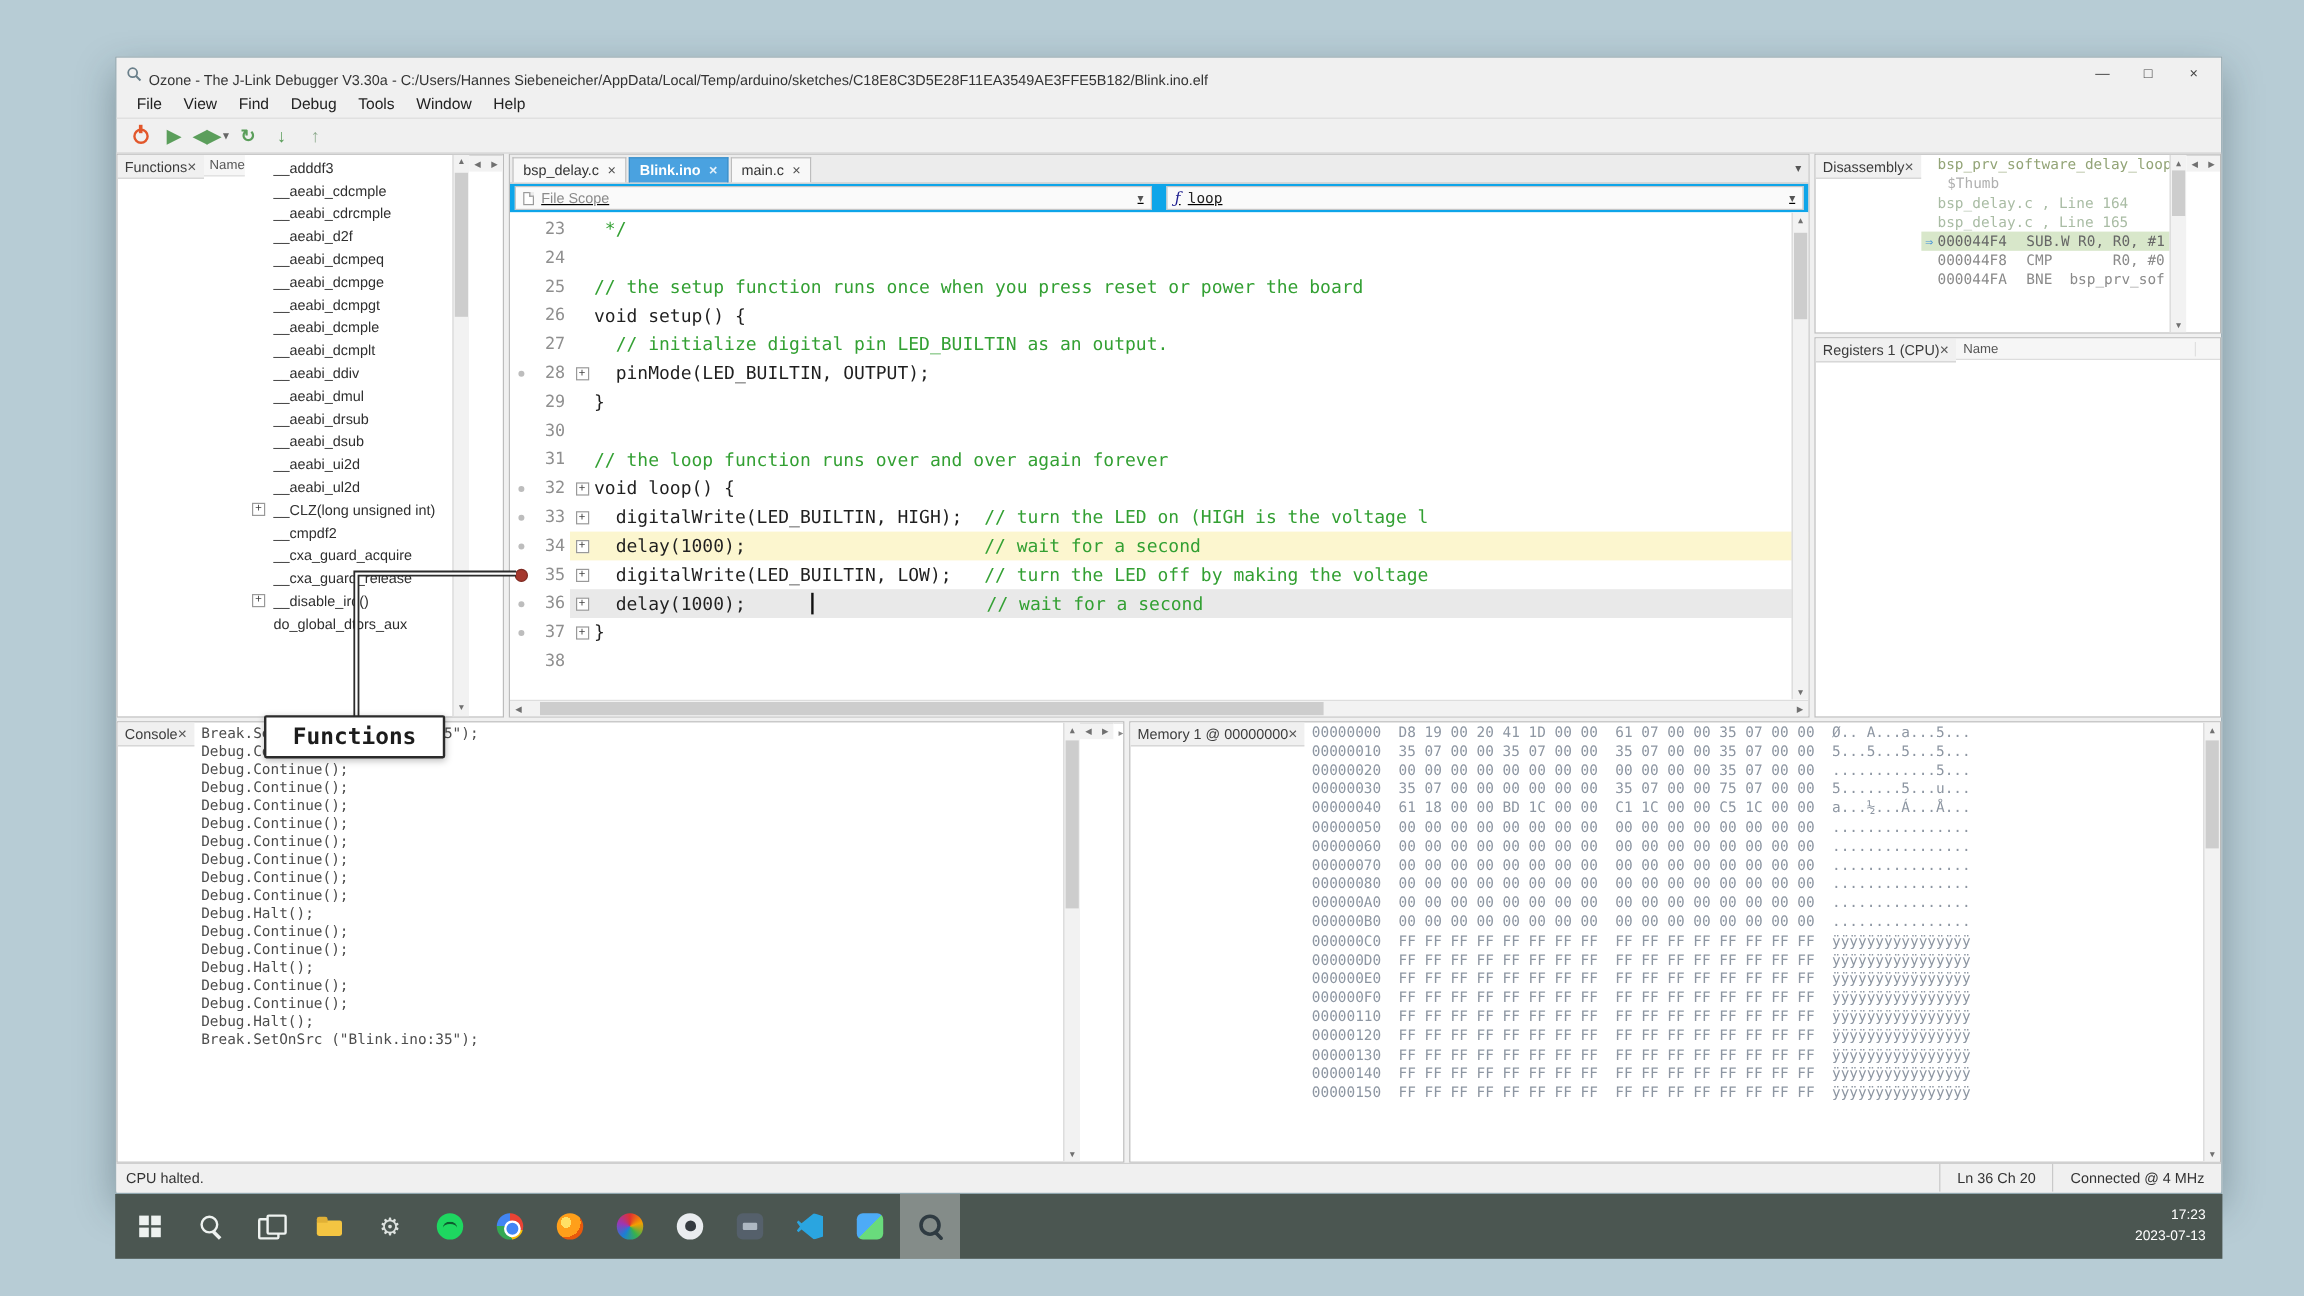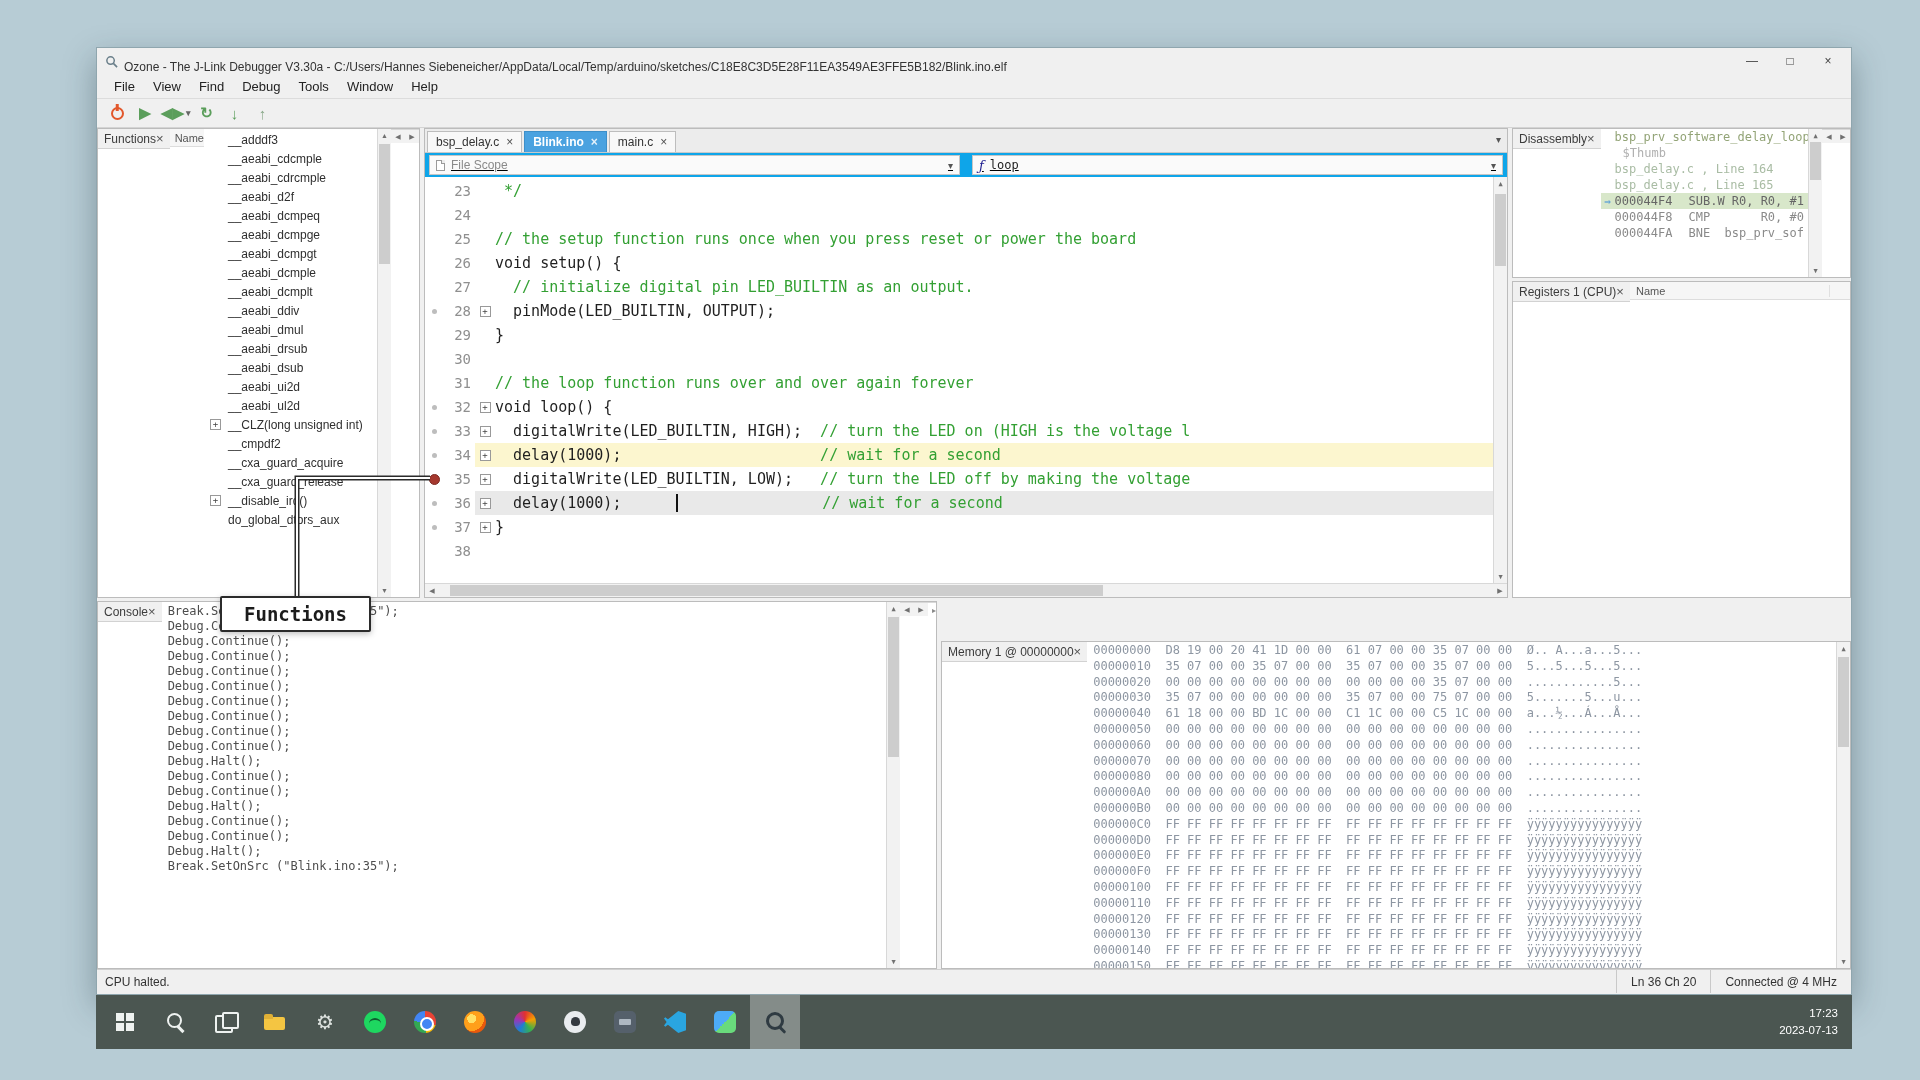--- a/index.html
+++ b/index.html
@@ -132,21 +132,21 @@
 
   
   .console { width:840px; flex:none; }
   .console-body { flex:1; position:relative; overflow:hidden; font-family:"DejaVu Sans Mono", monospace;
                   font-size:12px; padding:2px 0 0 6px; }
   .console-line { height:15px; line-height:15px; color:#4d4d4d; white-space:pre; }
   .console-input { height:16px; border-top:1px solid #d8d8d8; background:#fff; display:flex;
                    align-items:center; padding-left:4px; font-size:8px; color:#888; flex:none; }
 
   
-  .memory { flex:1;margin-top:40px; }
+  .memory { flex:1; }
   .mem-body { flex:1; position:relative; overflow:hidden; font-family:"DejaVu Sans Mono", monospace;
               font-size:12px; padding:1px 0 0 6px; }
   .mem-row { height:15.8px; line-height:15.8px; white-space:pre; color:#8d96a2; }
 
   
   .statusbar { height:24px; background:#f0f0f0; border-top:1px solid #cfcfcf; display:flex;
                align-items:center; font-size:12px; color:#333; flex:none; }
   .status-left { padding-left:8px; flex:1; }
   .status-cell { border-left:1px solid #c9c9c9; height:100%; display:flex; align-items:center;
                  padding:0 14px; white-space:nowrap; }
@@ -610,21 +610,20 @@
             <div class="mem-row">00000050  00 00 00 00 00 00 00 00  00 00 00 00 00 00 00 00  ................</div>
             <div class="mem-row">00000060  00 00 00 00 00 00 00 00  00 00 00 00 00 00 00 00  ................</div>
             <div class="mem-row">00000070  00 00 00 00 00 00 00 00  00 00 00 00 00 00 00 00  ................</div>
             <div class="mem-row">00000080  00 00 00 00 00 00 00 00  00 00 00 00 00 00 00 00  ................</div>
             <div class="mem-row">000000A0  00 00 00 00 00 00 00 00  00 00 00 00 00 00 00 00  ................</div>
             <div class="mem-row">000000B0  00 00 00 00 00 00 00 00  00 00 00 00 00 00 00 00  ................</div>
             <div class="mem-row">000000C0  FF FF FF FF FF FF FF FF  FF FF FF FF FF FF FF FF  ÿÿÿÿÿÿÿÿÿÿÿÿÿÿÿÿ</div>
             <div class="mem-row">000000D0  FF FF FF FF FF FF FF FF  FF FF FF FF FF FF FF FF  ÿÿÿÿÿÿÿÿÿÿÿÿÿÿÿÿ</div>
             <div class="mem-row">000000E0  FF FF FF FF FF FF FF FF  FF FF FF FF FF FF FF FF  ÿÿÿÿÿÿÿÿÿÿÿÿÿÿÿÿ</div>
             <div class="mem-row">000000F0  FF FF FF FF FF FF FF FF  FF FF FF FF FF FF FF FF  ÿÿÿÿÿÿÿÿÿÿÿÿÿÿÿÿ</div>
-            <div class="mem-row">00000100  FF FF FF FF FF FF FF FF  FF FF FF FF FF FF FF FF  ÿÿÿÿÿÿÿÿÿÿÿÿÿÿÿÿ</div>
             <div class="mem-row">00000110  FF FF FF FF FF FF FF FF  FF FF FF FF FF FF FF FF  ÿÿÿÿÿÿÿÿÿÿÿÿÿÿÿÿ</div>
             <div class="mem-row">00000120  FF FF FF FF FF FF FF FF  FF FF FF FF FF FF FF FF  ÿÿÿÿÿÿÿÿÿÿÿÿÿÿÿÿ</div>
             <div class="mem-row">00000130  FF FF FF FF FF FF FF FF  FF FF FF FF FF FF FF FF  ÿÿÿÿÿÿÿÿÿÿÿÿÿÿÿÿ</div>
             <div class="mem-row">00000140  FF FF FF FF FF FF FF FF  FF FF FF FF FF FF FF FF  ÿÿÿÿÿÿÿÿÿÿÿÿÿÿÿÿ</div>
             <div class="mem-row">00000150  FF FF FF FF FF FF FF FF  FF FF FF FF FF FF FF FF  ÿÿÿÿÿÿÿÿÿÿÿÿÿÿÿÿ</div>
             <div class="vscroll">
               <div class="sb-arrow">▲</div>
               <div class="sb-track">
                 <div class="sb-thumb" style="top: 2px; height: 90px;"></div>
               </div>

